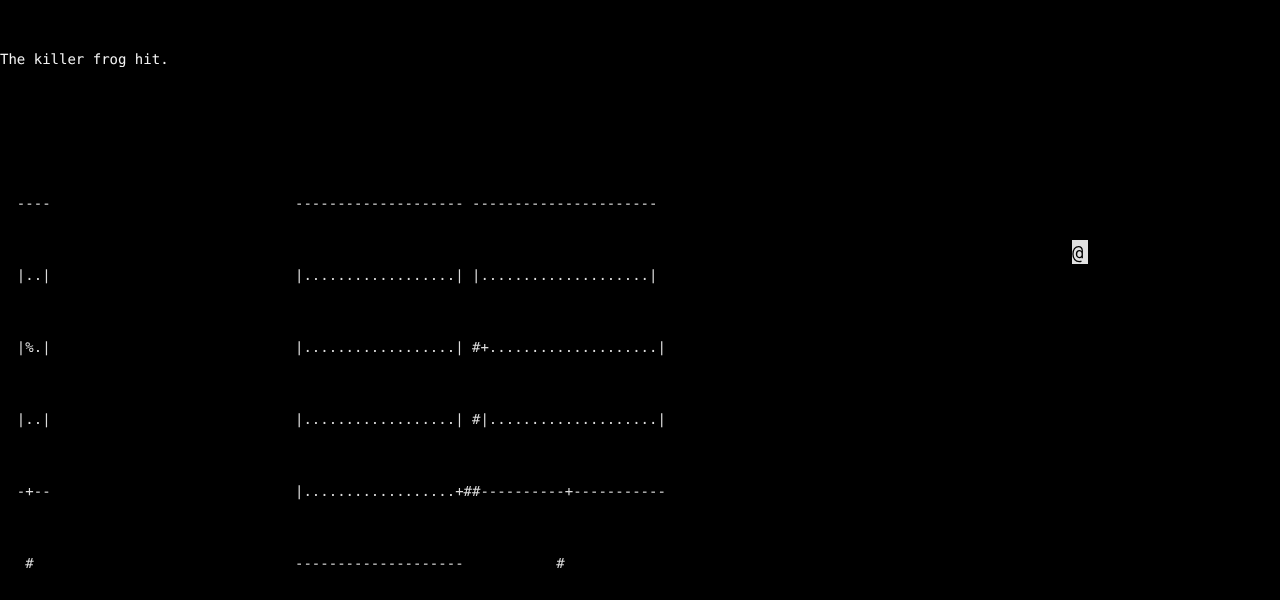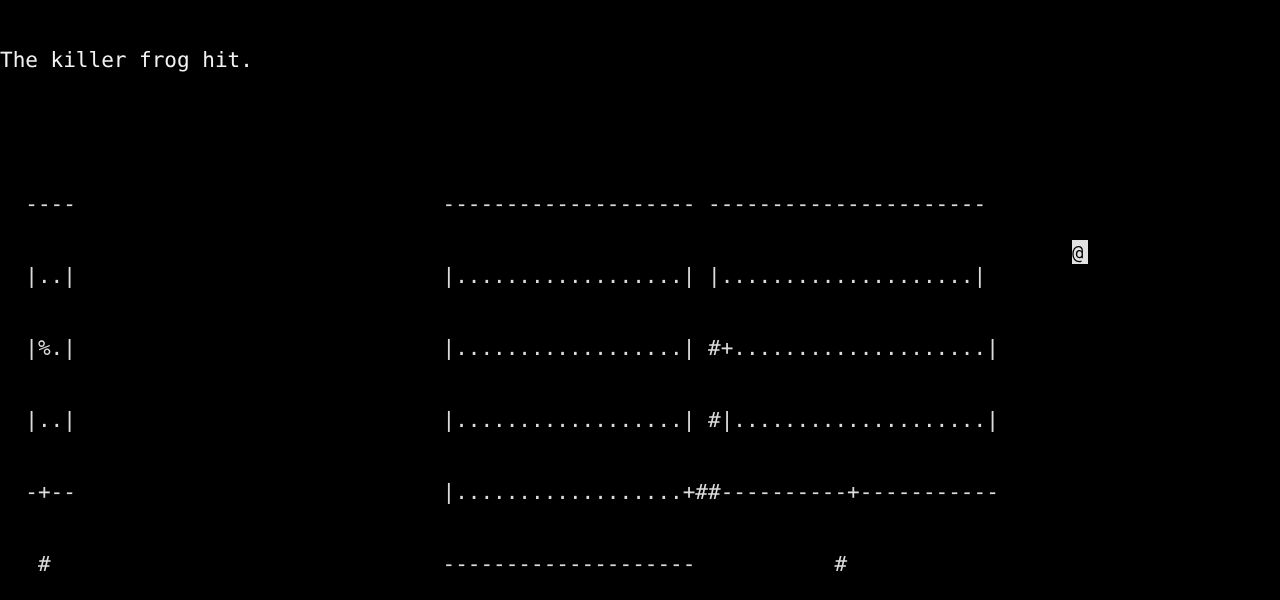--- a/index.html
+++ b/index.html
@@ -22,21 +22,21 @@
     color: #d8d8d8;
   }
   .screen {
     position: absolute;
     top: 0;
     left: 0;
     width: 1156px;
     height: 600px;
     white-space: pre;
     font-family: "DejaVu Sans Mono", "Liberation Mono", monospace;
-    font-size: 21px;
+    font-size: 14px;
     line-height: 24px;
     color: #e2e2e2;
     -webkit-font-smoothing: none;
     text-rendering: geometricPrecision;
   }
   .row {
     display: block;
     height: 24px;
     width: 1280px;
     white-space: pre;

